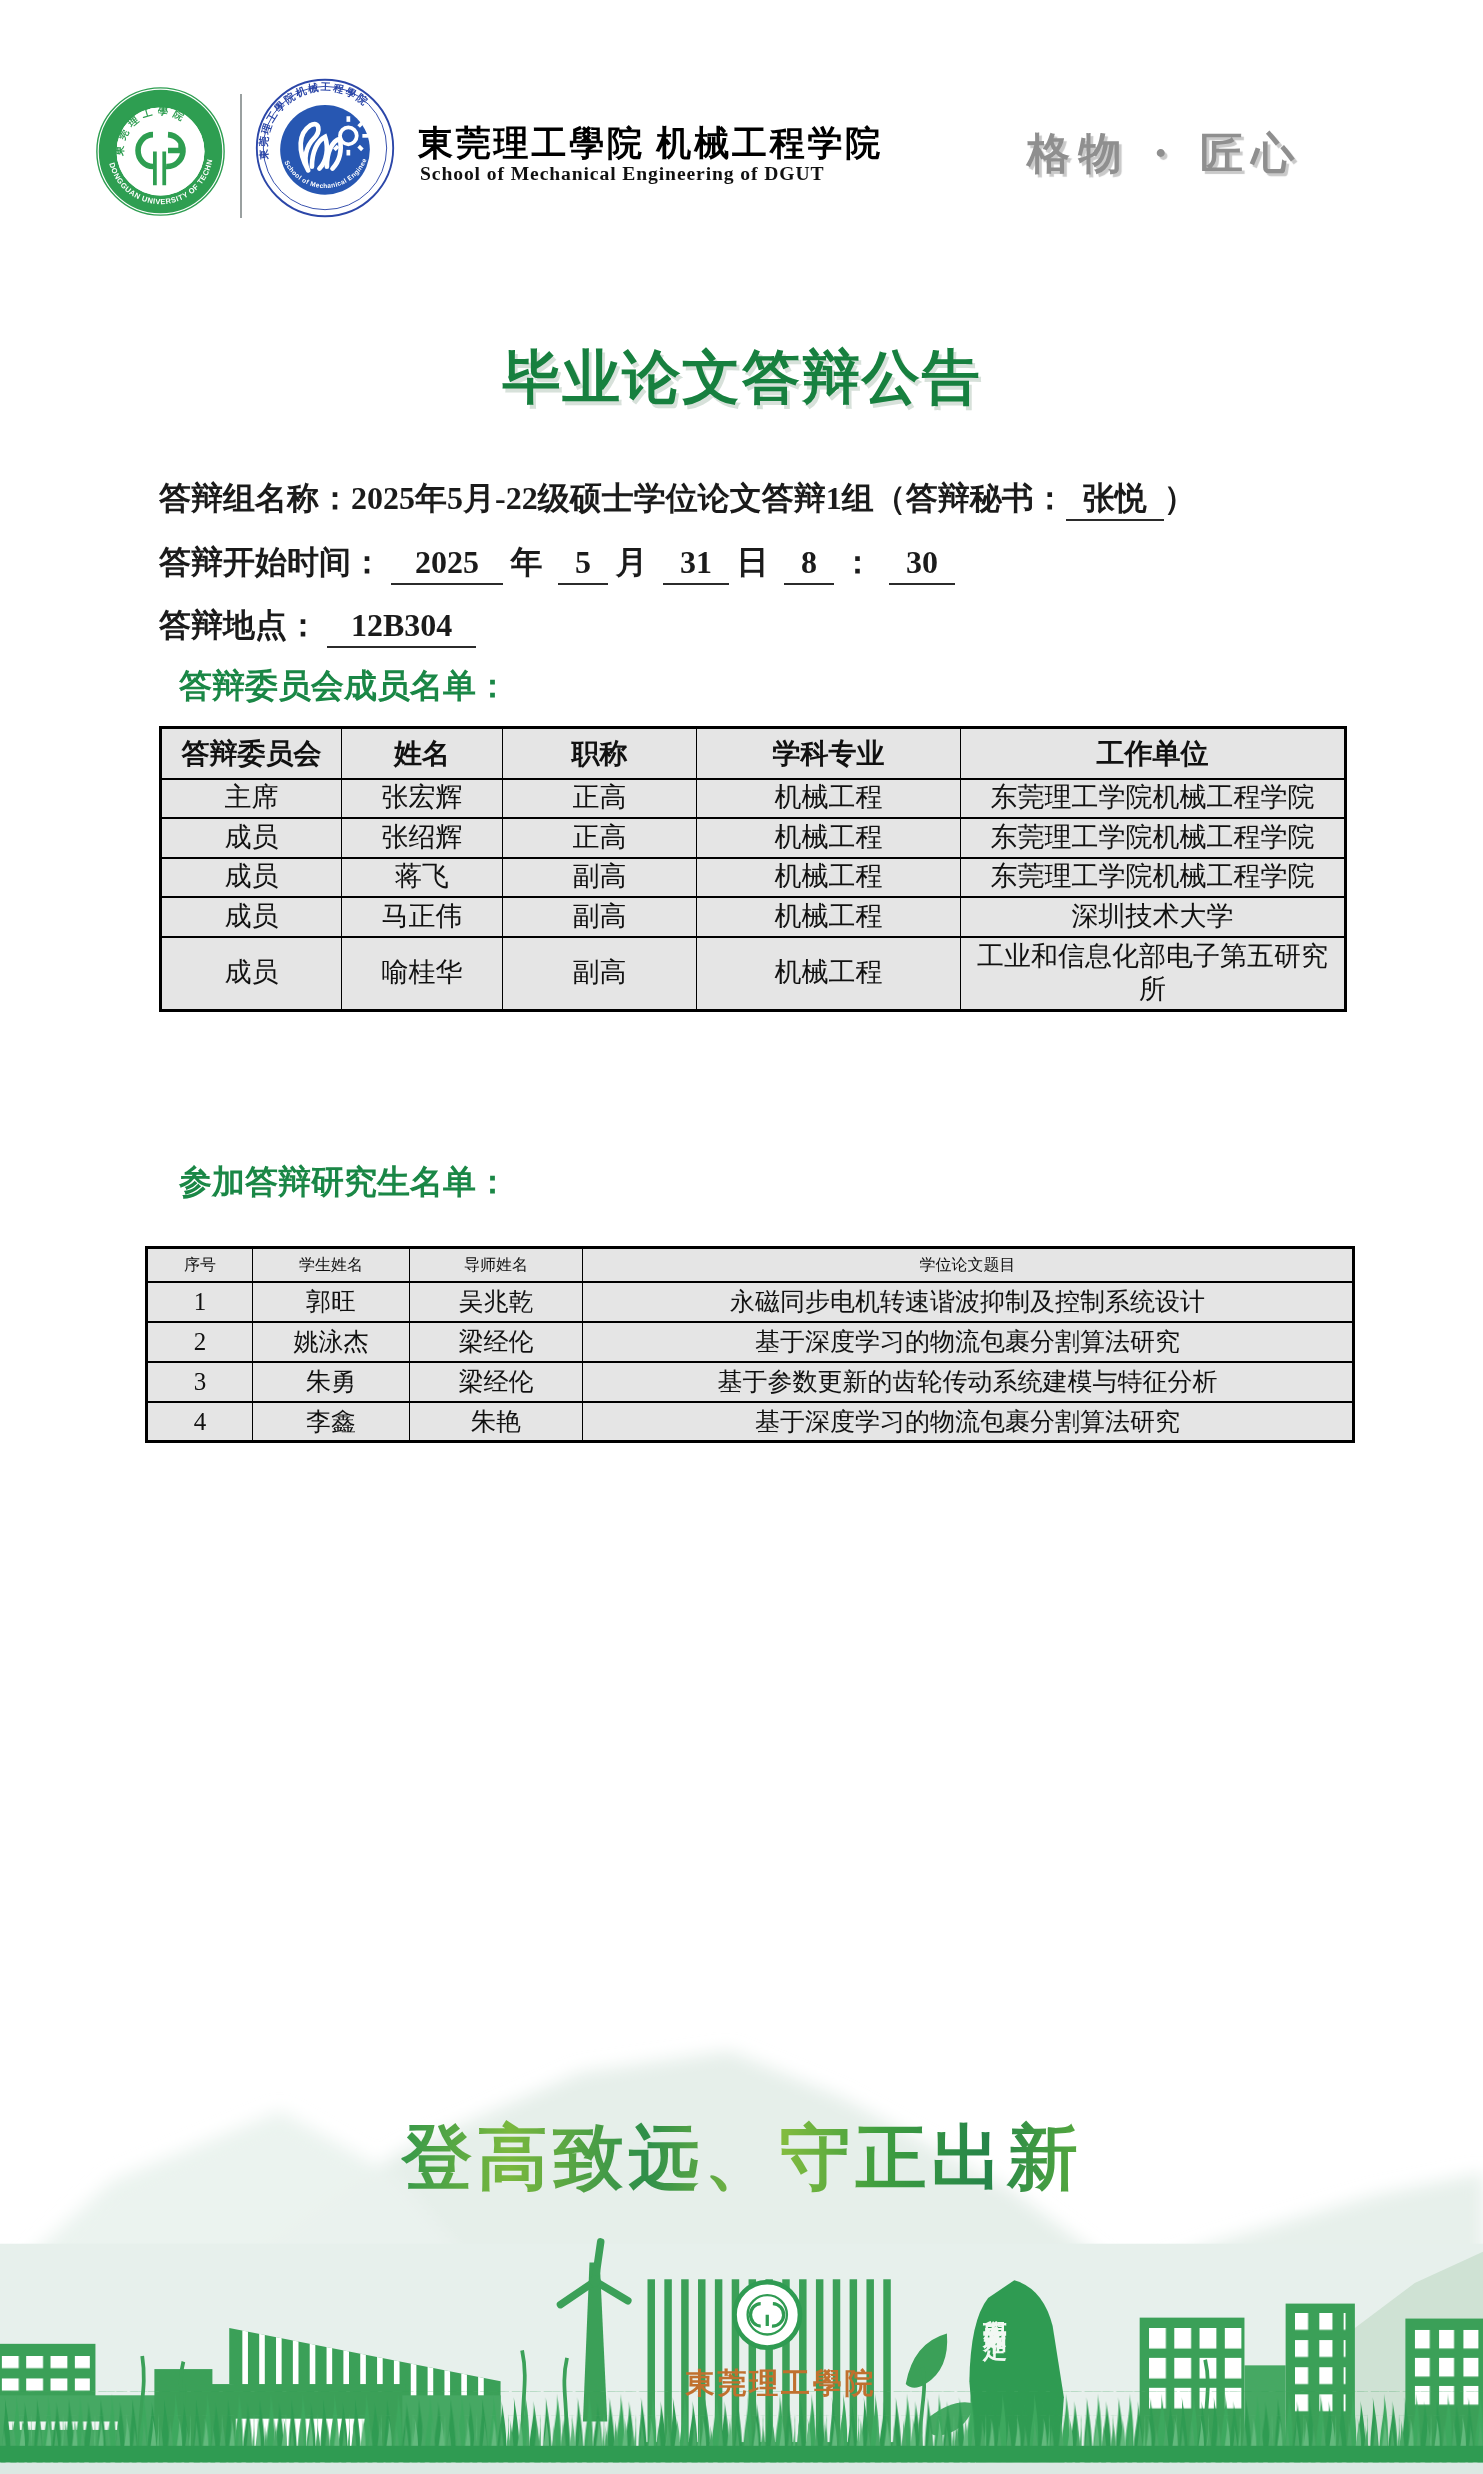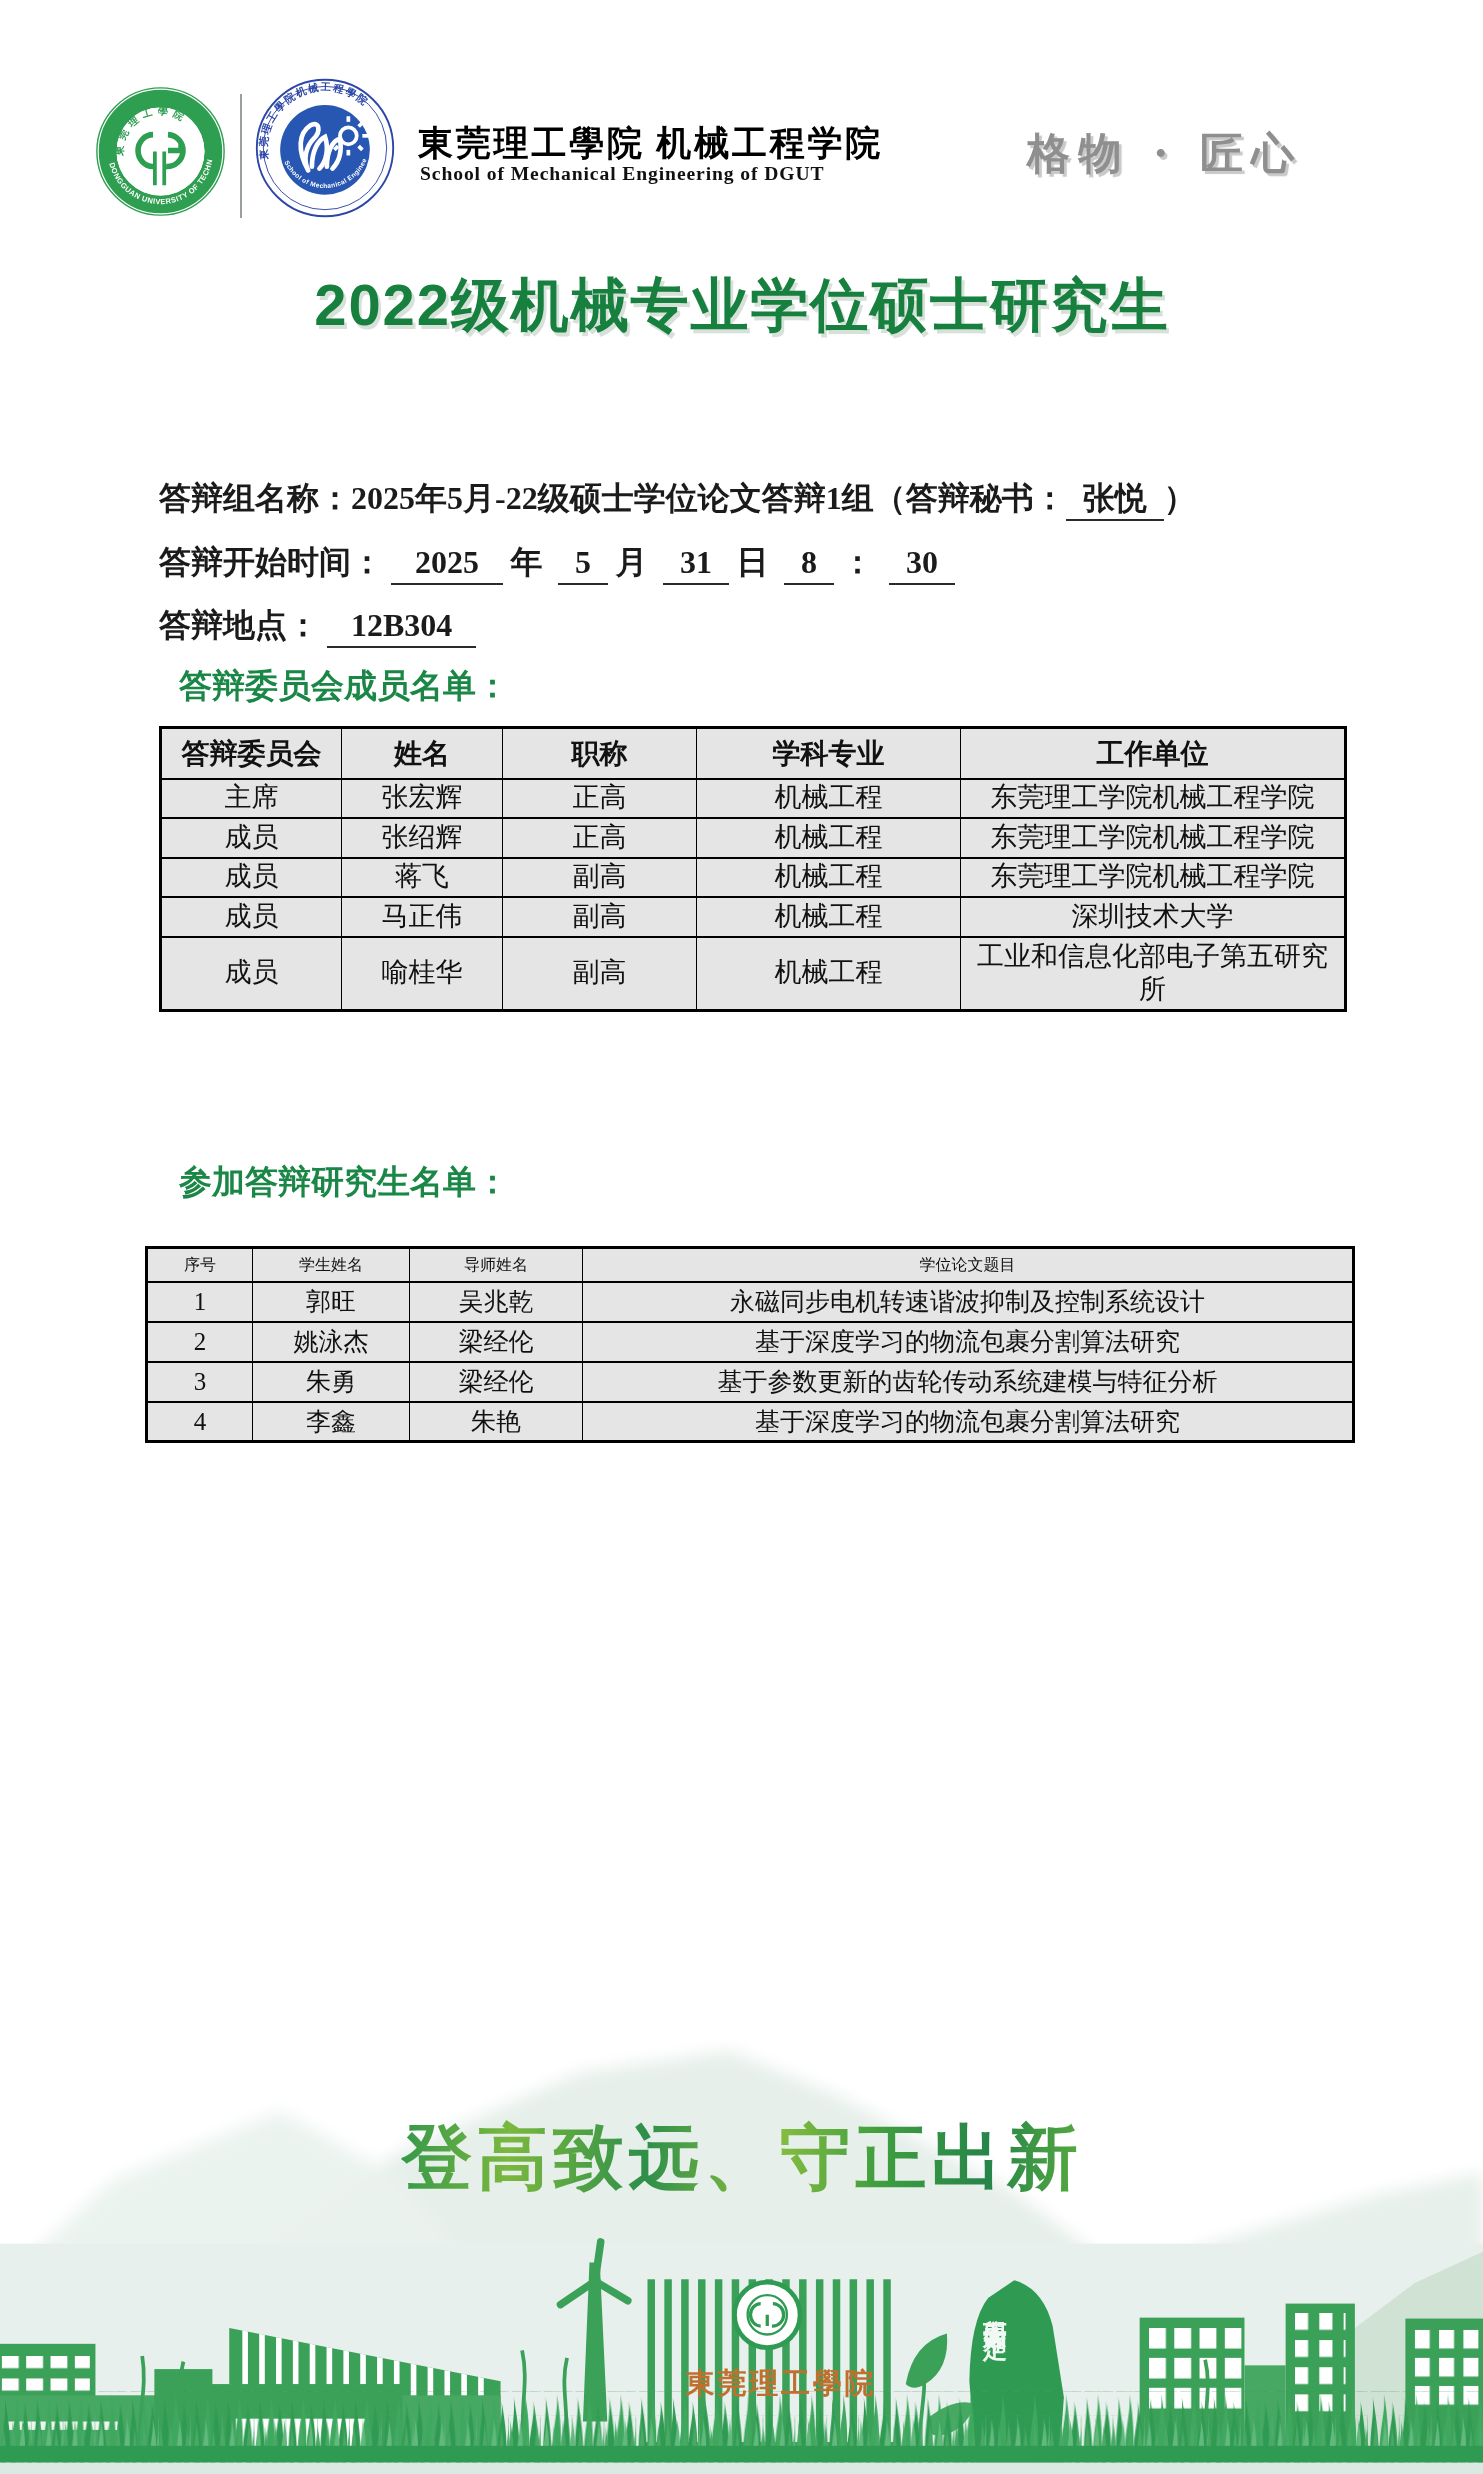--- a/index.html
+++ b/index.html
@@ -159,21 +159,22 @@
         <textPath href="#bl-bottom" startOffset="1%">School of Mechanical Engineering of DGUT</textPath>
       </text>
     </svg>
   </div>
 
   <div class="org-cn">東莞理工學院 机械工程学院</div>
   <div class="org-en">School of Mechanical Engineering of DGUT</div>
   <div class="motto">格物 · 匠心</div>
 
   <h1 class="doc-title">
-    <span>2022级机械专业学位硕士研究生</span><br>
+    <br>
+    <span>毕业论文答辩公告</span>
   </h1>
 
   <div class="info-line" style="top:477px">
     <span>答辩组名称：</span><span>2025年5月-22级硕士学位论文答辩1组</span><span>（答辩秘书：</span><span class="u">张悦</span><span>）</span>
   </div>
 
   <div class="info-line" style="top:541px">
     <span>答辩开始时间：</span>
     <span class="u wide">2025</span><span class="unit">年</span>
     <span class="u">5</span><span class="unit">月</span>

